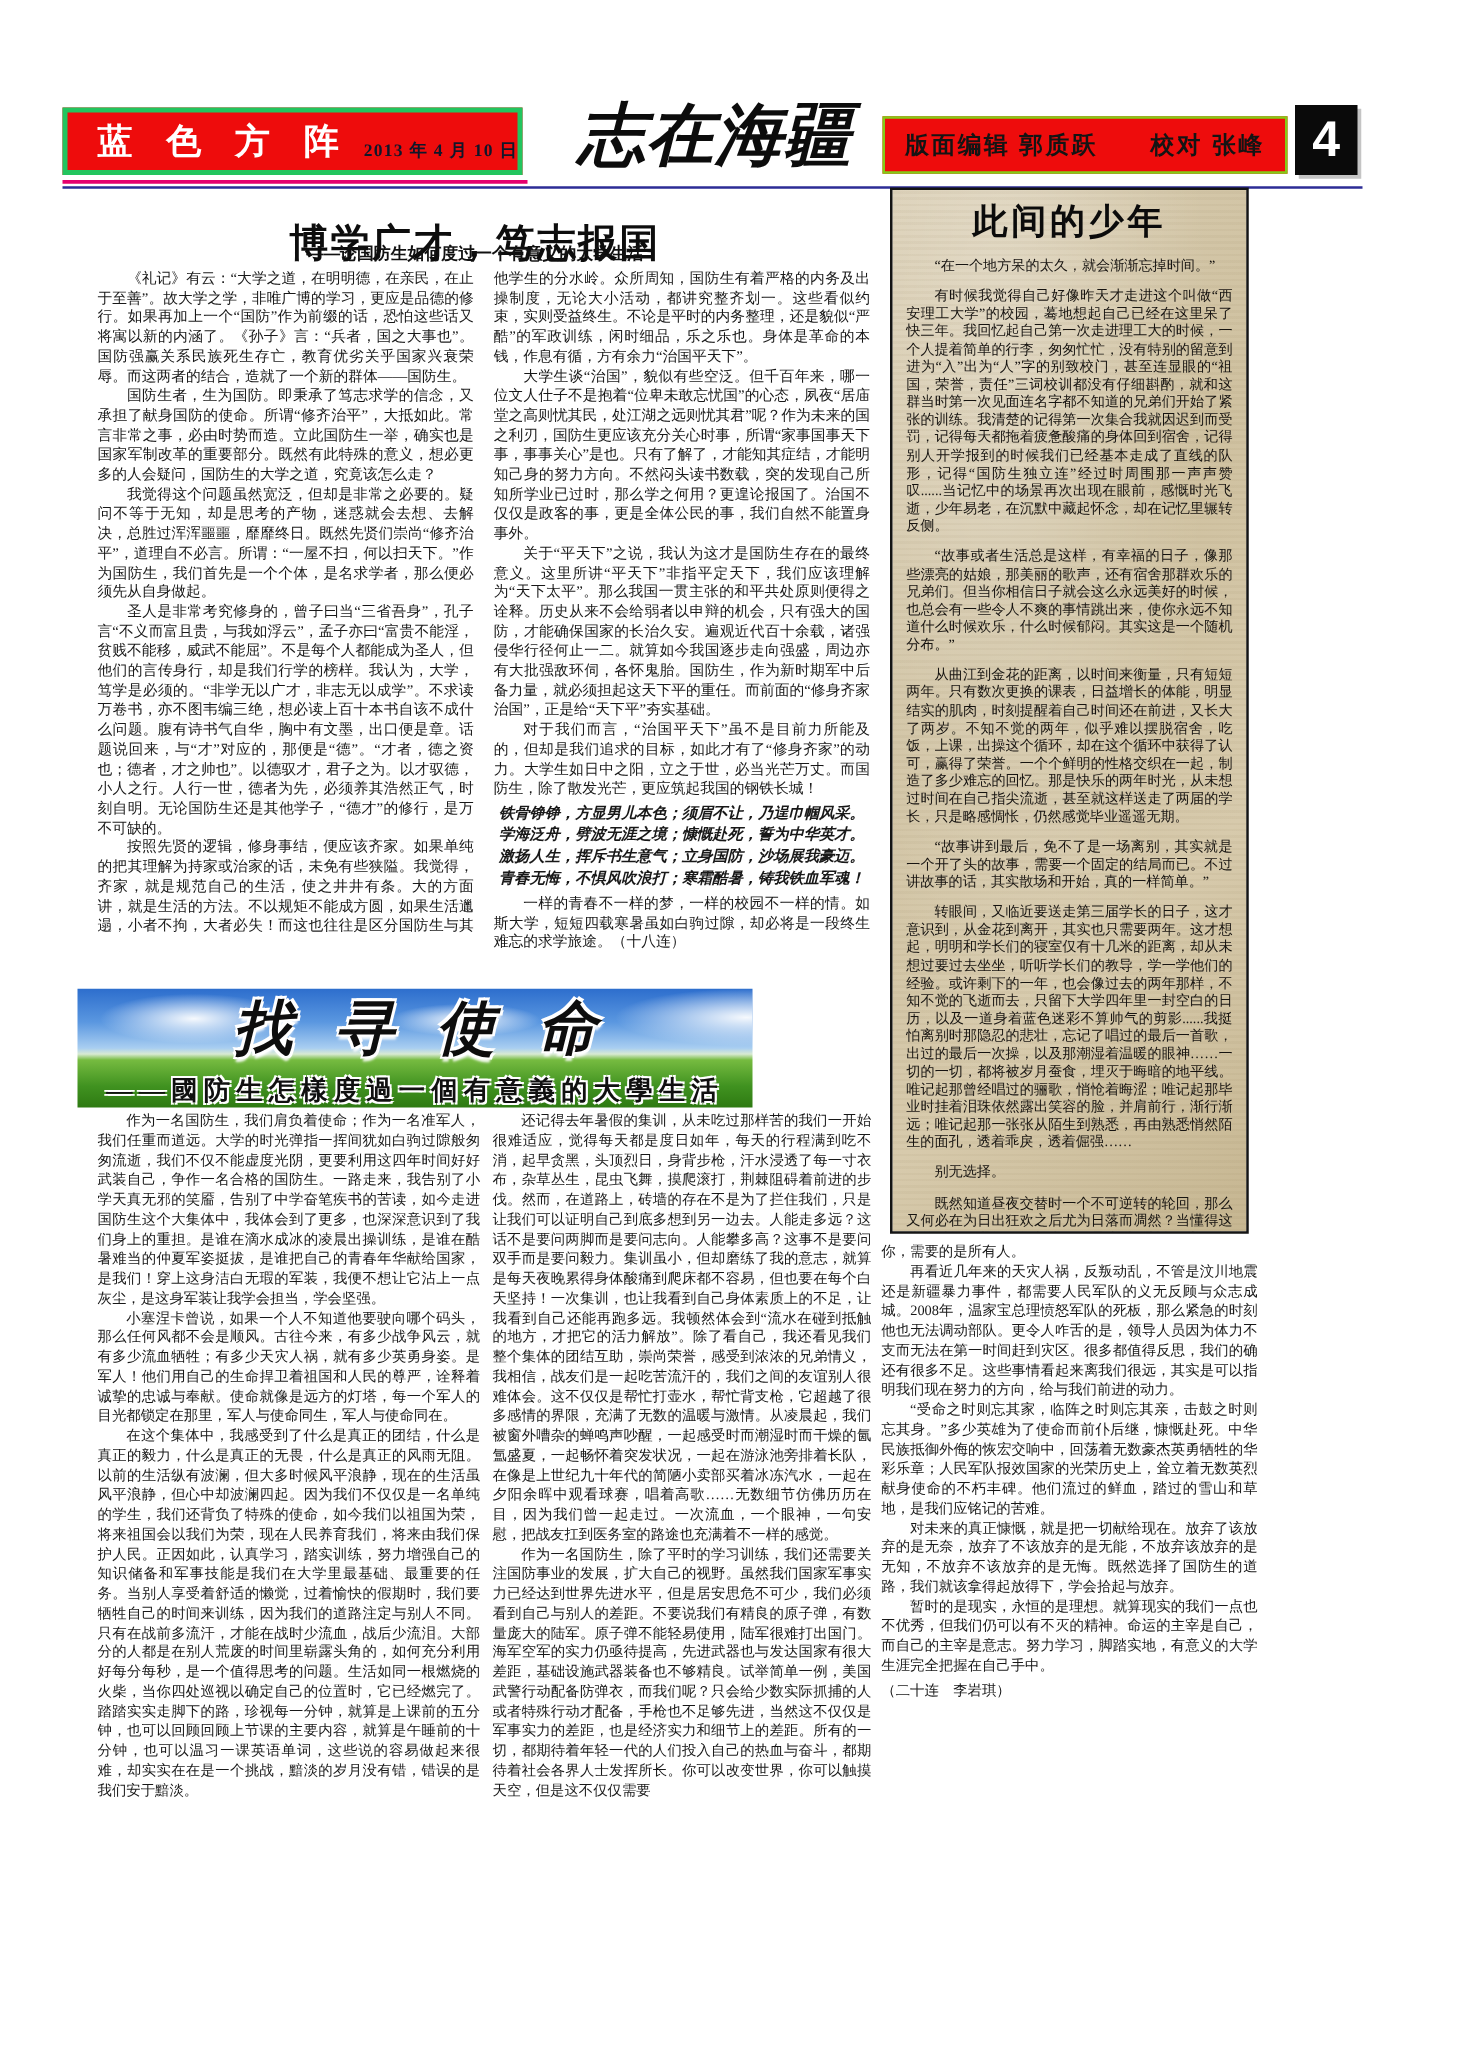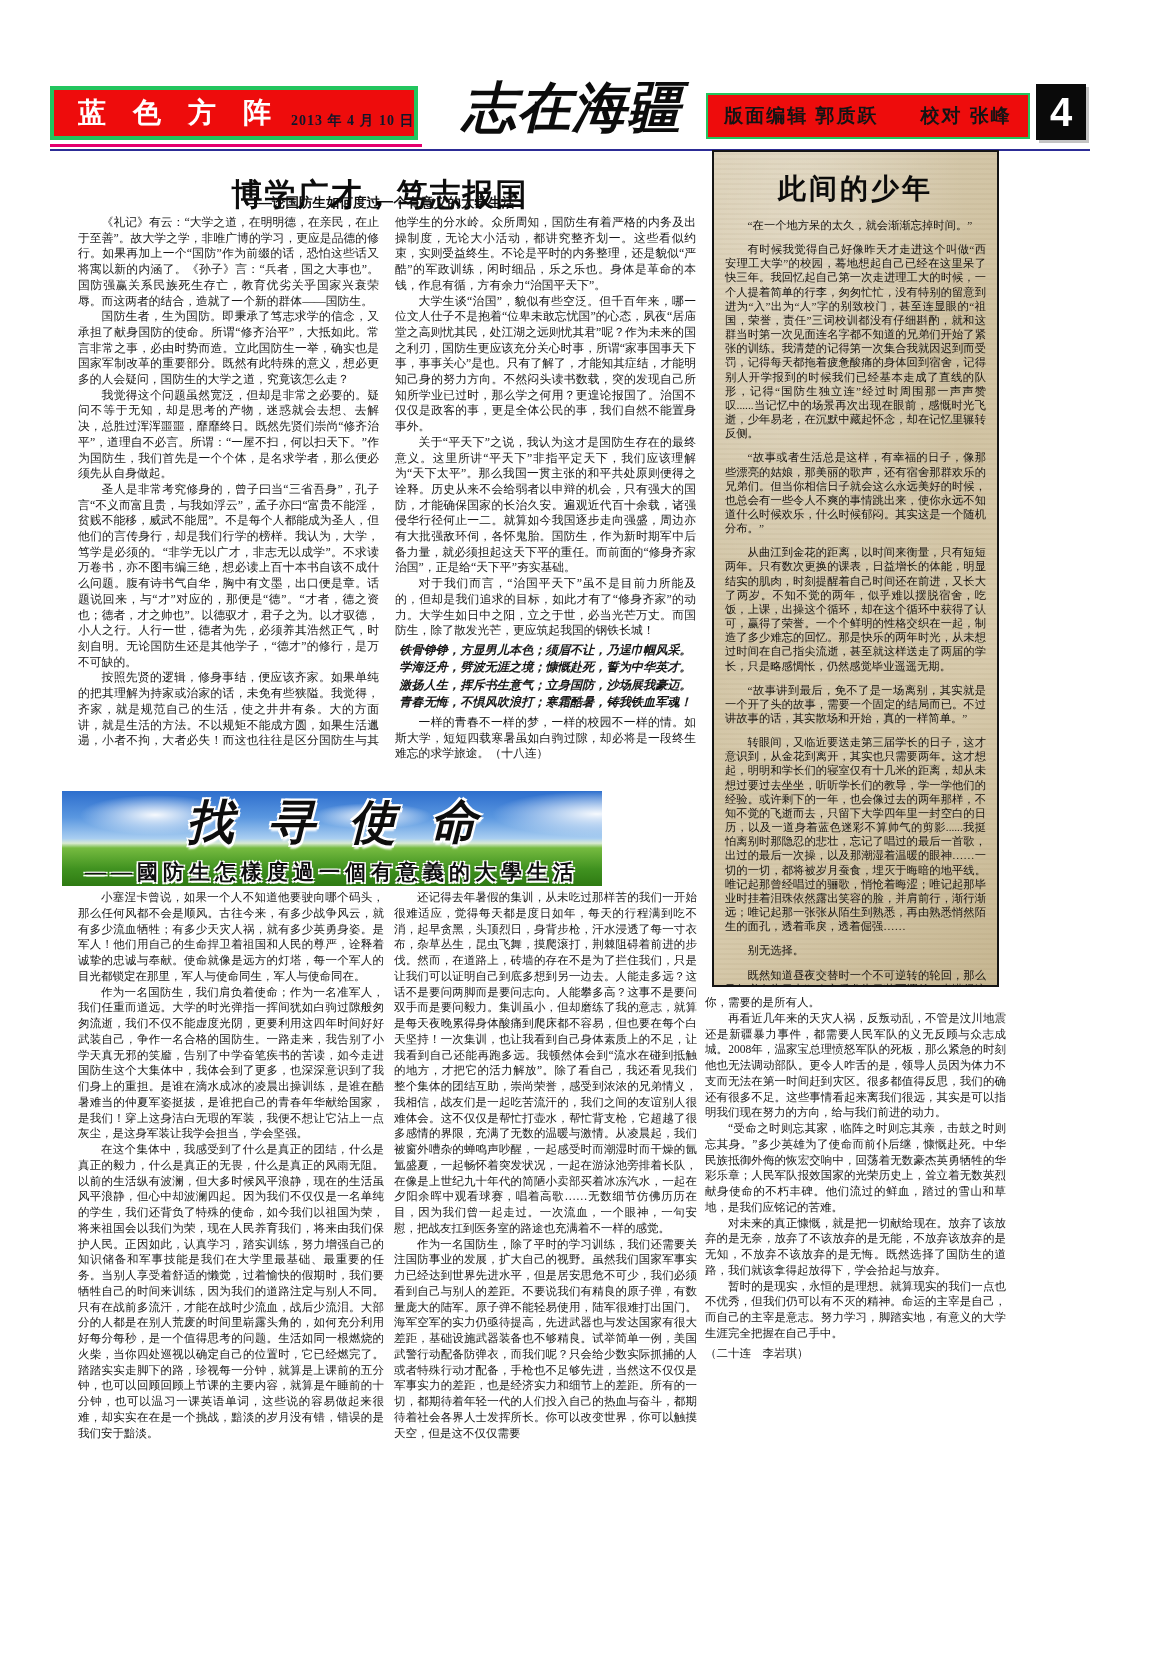--- a/index.html
+++ b/index.html
@@ -6,21 +6,21 @@
   .page{position:relative;width:1169px;height:1654px;margin:0 auto;background:#ffffff;
         font-family:"Liberation Serif","DejaVu Serif",serif;color:#181818;overflow:hidden;}
 
   
   .mh-left{position:absolute;left:50px;top:86px;width:368px;height:54px;background:#ee0c0c;
            border:4px solid #22c55e;display:flex;align-items:center;box-sizing:border-box;}
   .mh-title{color:#ffffff;font-weight:bold;font-size:28px;letter-spacing:10px;margin-left:24px;white-space:nowrap;}
   .mh-date{font-size:14px;font-weight:bold;color:#0f172a;margin-left:10px;margin-top:16px;letter-spacing:1px;white-space:nowrap;}
   .mh-center{position:absolute;left:438px;top:72px;width:268px;height:72px;line-height:72px;text-align:center;
              font-size:54px;font-weight:bold;font-style:italic;letter-spacing:1px;color:#0c0c0c;}
-  .mh-right{position:absolute;left:706px;top:93px;width:324px;height:46px;background:#ee0c0c;border:2px solid #22c55e;
+  .mh-right{position:absolute;left:706px;top:93px;width:324px;height:46px;background:#ee0c0c;border:2px solid #84cc16;
             color:#141414;font-weight:bold;font-size:19px;display:flex;align-items:center;justify-content:center;
             font-family:"Liberation Sans","DejaVu Sans",sans-serif;letter-spacing:2px;box-sizing:border-box;white-space:nowrap;}
   .mh-page{position:absolute;left:1036px;top:84px;width:50px;height:56px;background:#0a0a0a;color:#ffffff;
            font-size:40px;font-weight:bold;display:flex;align-items:center;justify-content:center;
            font-family:"Liberation Sans","DejaVu Sans",sans-serif;box-shadow:3px 3px 0 #c4c4c4;}
   .rule-pink{position:absolute;left:50px;top:144px;width:372px;height:3px;background:#e6006e;}
   .rule-navy{position:absolute;left:50px;top:149px;width:1040px;height:2px;background:#2c2c96;}
 
   
   .main-title{position:absolute;left:60px;top:153px;width:640px;text-align:center;font-size:31px;font-weight:bold;
@@ -29,21 +29,21 @@
                  font-family:"Liberation Sans","DejaVu Sans",sans-serif;color:#111;}
   .main-body{position:absolute;left:78px;top:215px;width:618px;height:573px;column-count:2;column-gap:16px;
              text-align:justify;overflow:hidden;}
   .para{margin:0;text-indent:2em;font-size:11.8px;line-height:15.7px;}
   .poem{margin:3px 0;}
   .poem-line{margin:0;text-indent:0;text-align:center;font-weight:bold;font-style:italic;
              font-size:12.2px;line-height:17.5px;}
 
   
   .boxed{position:absolute;left:712px;top:150px;width:287px;height:837px;border:2px solid #141414;box-sizing:border-box;
-         padding:16px 11px;overflow:hidden;text-align:justify;
+         padding:4px 11px;overflow:hidden;text-align:justify;
          background:
            repeating-linear-gradient(0deg, rgba(120,100,60,.05) 0 2px, rgba(255,255,255,0) 2px 5px),
            radial-gradient(ellipse at 30% 15%, rgba(255,255,255,.30), rgba(255,255,255,0) 60%),
            linear-gradient(135deg,#d9cdb2 0%,#cfc1a0 40%,#d7caac 70%,#c6b691 100%);}
   .boxed-title{text-align:center;font-size:28px;font-weight:bold;margin:2px 0 7px;color:#0b0b0b;
                font-family:"Liberation Sans","DejaVu Sans",sans-serif;letter-spacing:3px;}
   .boxed .para{font-size:11.3px;line-height:14.15px;color:#161310;margin-top:10px;}
 
   
   .banner{position:absolute;left:62px;top:791px;width:540px;height:95px;overflow:hidden;
@@ -133,22 +133,22 @@
     <div class="cloud c3"></div>
     <div class="kite"></div>
     <div class="flower f1"></div>
     <div class="flower f2"></div>
     <div class="flower f3"></div>
     <div class="banner-title">找寻使命</div>
     <div class="banner-subtitle">——國防生怎樣度過一個有意義的大學生活</div>
   </div>
 
   <section class="bcol bcol-a">
+      <p class="para">作为一名国防生，我们肩负着使命；作为一名准军人，我们任重而道远。大学的时光弹指一挥间犹如白驹过隙般匆匆流逝，我们不仅不能虚度光阴，更要利用这四年时间好好武装自己，争作一名合格的国防生。一路走来，我告别了小学天真无邪的笑靥，告别了中学奋笔疾书的苦读，如今走进国防生这个大集体中，我体会到了更多，也深深意识到了我们身上的重担。是谁在滴水成冰的凌晨出操训练，是谁在酷暑难当的仲夏军姿挺拔，是谁把自己的青春年华献给国家，是我们！穿上这身洁白无瑕的军装，我便不想让它沾上一点灰尘，是这身军装让我学会担当，学会坚强。</p>
       <p class="para">小塞涅卡曾说，如果一个人不知道他要驶向哪个码头，那么任何风都不会是顺风。古往今来，有多少战争风云，就有多少流血牺牲；有多少天灾人祸，就有多少英勇身姿。是军人！他们用自己的生命捍卫着祖国和人民的尊严，诠释着诚挚的忠诚与奉献。使命就像是远方的灯塔，每一个军人的目光都锁定在那里，军人与使命同生，军人与使命同在。</p>
-      <p class="para">作为一名国防生，我们肩负着使命；作为一名准军人，我们任重而道远。大学的时光弹指一挥间犹如白驹过隙般匆匆流逝，我们不仅不能虚度光阴，更要利用这四年时间好好武装自己，争作一名合格的国防生。一路走来，我告别了小学天真无邪的笑靥，告别了中学奋笔疾书的苦读，如今走进国防生这个大集体中，我体会到了更多，也深深意识到了我们身上的重担。是谁在滴水成冰的凌晨出操训练，是谁在酷暑难当的仲夏军姿挺拔，是谁把自己的青春年华献给国家，是我们！穿上这身洁白无瑕的军装，我便不想让它沾上一点灰尘，是这身军装让我学会担当，学会坚强。</p>
       <p class="para">在这个集体中，我感受到了什么是真正的团结，什么是真正的毅力，什么是真正的无畏，什么是真正的风雨无阻。以前的生活纵有波澜，但大多时候风平浪静，现在的生活虽风平浪静，但心中却波澜四起。因为我们不仅仅是一名单纯的学生，我们还背负了特殊的使命，如今我们以祖国为荣，将来祖国会以我们为荣，现在人民养育我们，将来由我们保护人民。正因如此，认真学习，踏实训练，努力增强自己的知识储备和军事技能是我们在大学里最基础、最重要的任务。当别人享受着舒适的懒觉，过着愉快的假期时，我们要牺牲自己的时间来训练，因为我们的道路注定与别人不同。只有在战前多流汗，才能在战时少流血，战后少流泪。大部分的人都是在别人荒废的时间里崭露头角的，如何充分利用好每分每秒，是一个值得思考的问题。生活如同一根燃烧的火柴，当你四处巡视以确定自己的位置时，它已经燃完了。踏踏实实走脚下的路，珍视每一分钟，就算是上课前的五分钟，也可以回顾回顾上节课的主要内容，就算是午睡前的十分钟，也可以温习一课英语单词，这些说的容易做起来很难，却实实在在是一个挑战，黯淡的岁月没有错，错误的是我们安于黯淡。</p>
     </section>
   <section class="bcol bcol-b">
       <p class="para">还记得去年暑假的集训，从未吃过那样苦的我们一开始很难适应，觉得每天都是度日如年，每天的行程满到吃不消，起早贪黑，头顶烈日，身背步枪，汗水浸透了每一寸衣布，杂草丛生，昆虫飞舞，摸爬滚打，荆棘阻碍着前进的步伐。然而，在道路上，砖墙的存在不是为了拦住我们，只是让我们可以证明自己到底多想到另一边去。人能走多远？这话不是要问两脚而是要问志向。人能攀多高？这事不是要问双手而是要问毅力。集训虽小，但却磨练了我的意志，就算是每天夜晚累得身体酸痛到爬床都不容易，但也要在每个白天坚持！一次集训，也让我看到自己身体素质上的不足，让我看到自己还能再跑多远。我顿然体会到“流水在碰到抵触的地方，才把它的活力解放”。除了看自己，我还看见我们整个集体的团结互助，崇尚荣誉，感受到浓浓的兄弟情义，我相信，战友们是一起吃苦流汗的，我们之间的友谊别人很难体会。这不仅仅是帮忙打壶水，帮忙背支枪，它超越了很多感情的界限，充满了无数的温暖与激情。从凌晨起，我们被窗外嘈杂的蝉鸣声吵醒，一起感受时而潮湿时而干燥的氤氲盛夏，一起畅怀着突发状况，一起在游泳池旁排着长队，在像是上世纪九十年代的简陋小卖部买着冰冻汽水，一起在夕阳余晖中观看球赛，唱着高歌……无数细节仿佛历历在目，因为我们曾一起走过。一次流血，一个眼神，一句安慰，把战友扛到医务室的路途也充满着不一样的感觉。</p>
       <p class="para">作为一名国防生，除了平时的学习训练，我们还需要关注国防事业的发展，扩大自己的视野。虽然我们国家军事实力已经达到世界先进水平，但是居安思危不可少，我们必须看到自己与别人的差距。不要说我们有精良的原子弹，有数量庞大的陆军。原子弹不能轻易使用，陆军很难打出国门。海军空军的实力仍亟待提高，先进武器也与发达国家有很大差距，基础设施武器装备也不够精良。试举简单一例，美国武警行动配备防弹衣，而我们呢？只会给少数实际抓捕的人或者特殊行动才配备，手枪也不足够先进，当然这不仅仅是军事实力的差距，也是经济实力和细节上的差距。所有的一切，都期待着年轻一代的人们投入自己的热血与奋斗，都期待着社会各界人士发挥所长。你可以改变世界，你可以触摸天空，但是这不仅仅需要</p>
     </section>
   <section class="bcol bcol-c">
       <p class="para">你，需要的是所有人。</p>
       <p class="para">再看近几年来的天灾人祸，反叛动乱，不管是汶川地震还是新疆暴力事件，都需要人民军队的义无反顾与众志成城。2008年，温家宝总理愤怒军队的死板，那么紧急的时刻他也无法调动部队。更令人咋舌的是，领导人员因为体力不支而无法在第一时间赶到灾区。很多都值得反思，我们的确还有很多不足。这些事情看起来离我们很远，其实是可以指明我们现在努力的方向，给与我们前进的动力。</p>
       <p class="para">“受命之时则忘其家，临阵之时则忘其亲，击鼓之时则忘其身。”多少英雄为了使命而前仆后继，慷慨赴死。中华民族抵御外侮的恢宏交响中，回荡着无数豪杰英勇牺牲的华彩乐章；人民军队报效国家的光荣历史上，耸立着无数英烈献身使命的不朽丰碑。他们流过的鲜血，踏过的雪山和草地，是我们应铭记的苦难。</p>

